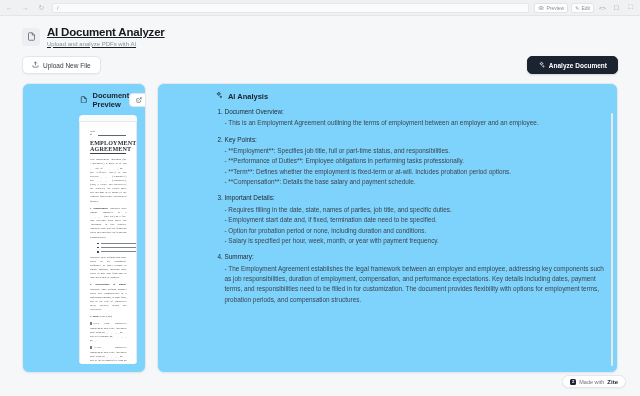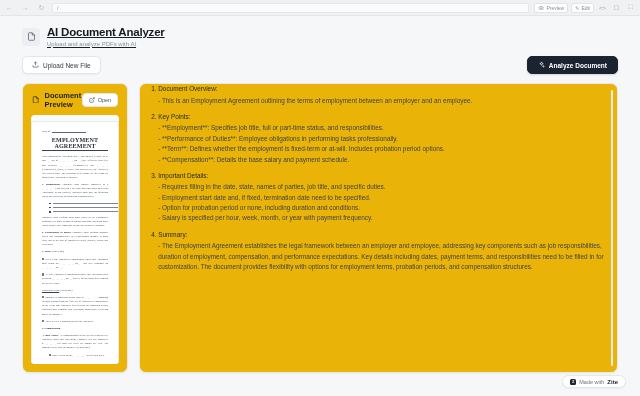--- a/index.html
+++ b/index.html
@@ -68,23 +68,23 @@
     background:#1b2230; border:1px solid #1b2230; border-radius:5px;
     padding: 4px 10px; font-size:6.5px; color:#ffffff; font-weight:600;
     box-shadow: 0 1px 2px rgba(16,24,40,.16);
   }
 
   
   .panels {
     display:flex; gap: 11px; margin-top: 9px;
   }
   .card {
-    background:#eab308; border:1px solid #e6e8ec; border-radius:7px;
+    background:#7dd3fc; border:1px solid #e6e8ec; border-radius:7px;
     box-shadow: 0 1px 2px rgba(16,24,40,.04);
-    overflow:hidden; display:flex; flex-direction:column;
+    overflow:hidden; display:flex; flex-direction:column;padding-left:48px;
   }
   .card.left { width: 285px; height: 290px; }
   .card.right { flex:1 1 auto; height: 290px; }
 
   .card-head {
     display:flex; align-items:center; justify-content:space-between;
     padding: 7px 9px 6px 9px;
   }
   .card-title { display:flex; align-items:center; gap:5px; font-size:7.5px; font-weight:700; color:#1a2028; }
   .btn-open {
@@ -320,20 +320,31 @@
           <p class="d-p d-indent">
             <span class="cbx"></span><span>Once a week on the __________ day of each week.</span>
           </p>
 
           <div class="d-footer-mark"></div>
         </div>
       </div>
     </div>
 
     <div class="card right">
+      <div class="card-head">
+        <div class="card-title">
+          <span>
+            <svg width="7.5" height="7.5" viewBox="0 0 24 24" fill="none" stroke="currentColor" stroke-width="2">
+              <path d="M12 3l1.6 4.4L18 9l-4.4 1.6L12 15l-1.6-4.4L6 9l4.4-1.6z"></path>
+              <path d="M18.5 15.5l.8 2.2 2.2.8-2.2.8-.8 2.2-.8-2.2-2.2-.8 2.2-.8z"></path>
+            </svg>
+          </span>
+          <span>AI Analysis</span>
+        </div>
+      </div>
 
       <div class="ai-wrap">
         <div class="ai-body">
 
           <div>
             <div class="ai-h">1. Document Overview:</div>
             <div class="ai-li">- This is an Employment Agreement outlining the terms of employment between an employer and an employee.</div>
           </div>
           <div class="ai-gap"></div>
 

